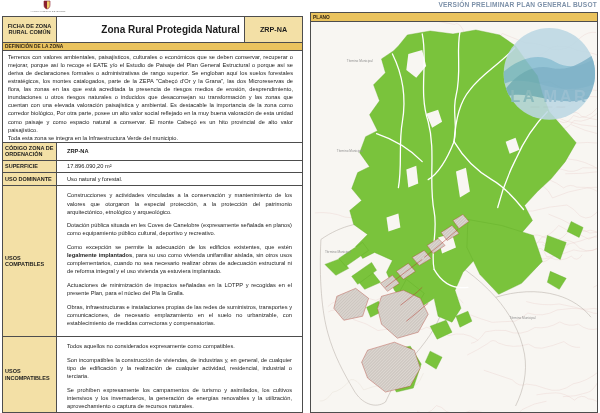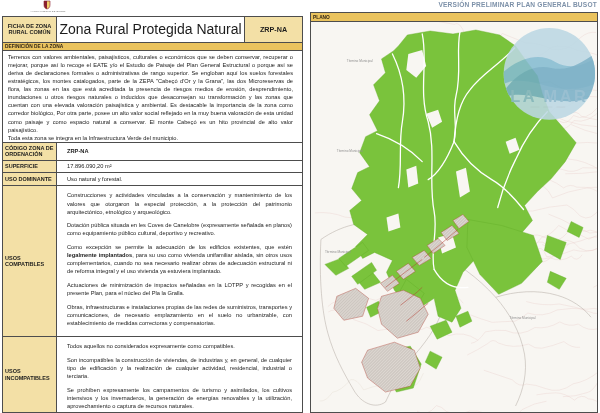--- a/index.html
+++ b/index.html
@@ -18,21 +18,21 @@
            border:1px solid #4d4d4d; display:flex; flex-direction:column; background:#fff;
            font-size:5.7px; color:#1c1c1c; }
   .frow { display:flex; border-bottom:1px solid #4d4d4d; }
   .frow:last-child { border-bottom:none; }
   .tan { background:#f3e0a6; }
   .gold { background:#eac35e; }
   .hdr-row { height:26px; }
   .hdr-left { width:54px; border-right:1px solid #4d4d4d; display:flex; align-items:center;
               justify-content:center; text-align:center; font-weight:bold; font-size:5.6px; padding:1px 3px; }
   .hdr-title { flex:1; display:flex; align-items:center; justify-content:center;
-               font-weight:normal; font-size:14px; }
+               font-weight:bold; font-size:10px;padding-left:40px; }
   .hdr-code { width:58px; border-left:1px solid #4d4d4d; display:flex; align-items:center;
               justify-content:center; font-weight:bold; font-size:7.2px; }
   .band { height:8px; display:flex; align-items:center; padding:0 2px;
           font-weight:bold; font-size:4.8px; color:#2e2416; }
   .def-body { height:92px; padding:2px 9px 2px 5px; }
   .def-body .para { text-align:justify; line-height:8.1px; }
   .lv-row .lbl { width:54px; border-right:1px solid #4d4d4d; display:flex; align-items:center;
                  font-weight:bold; font-size:5.5px; padding:1px 2px; line-height:6.4px; }
   .lv-row .val { flex:1; display:flex; align-items:center; padding:1px 10px; }
   .r-codigo { height:18px; } .r-codigo .val { font-weight:bold; }

